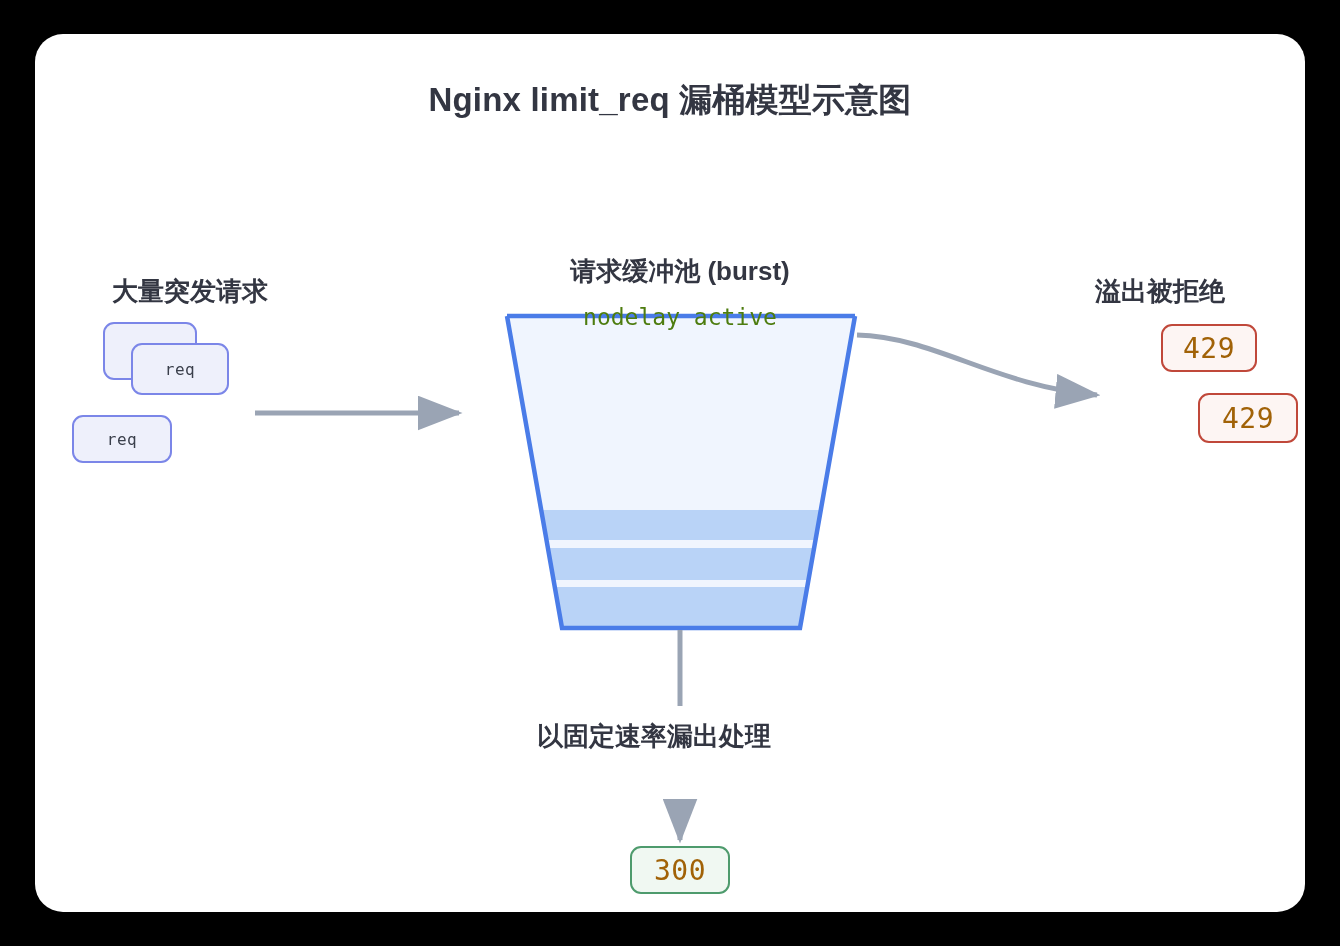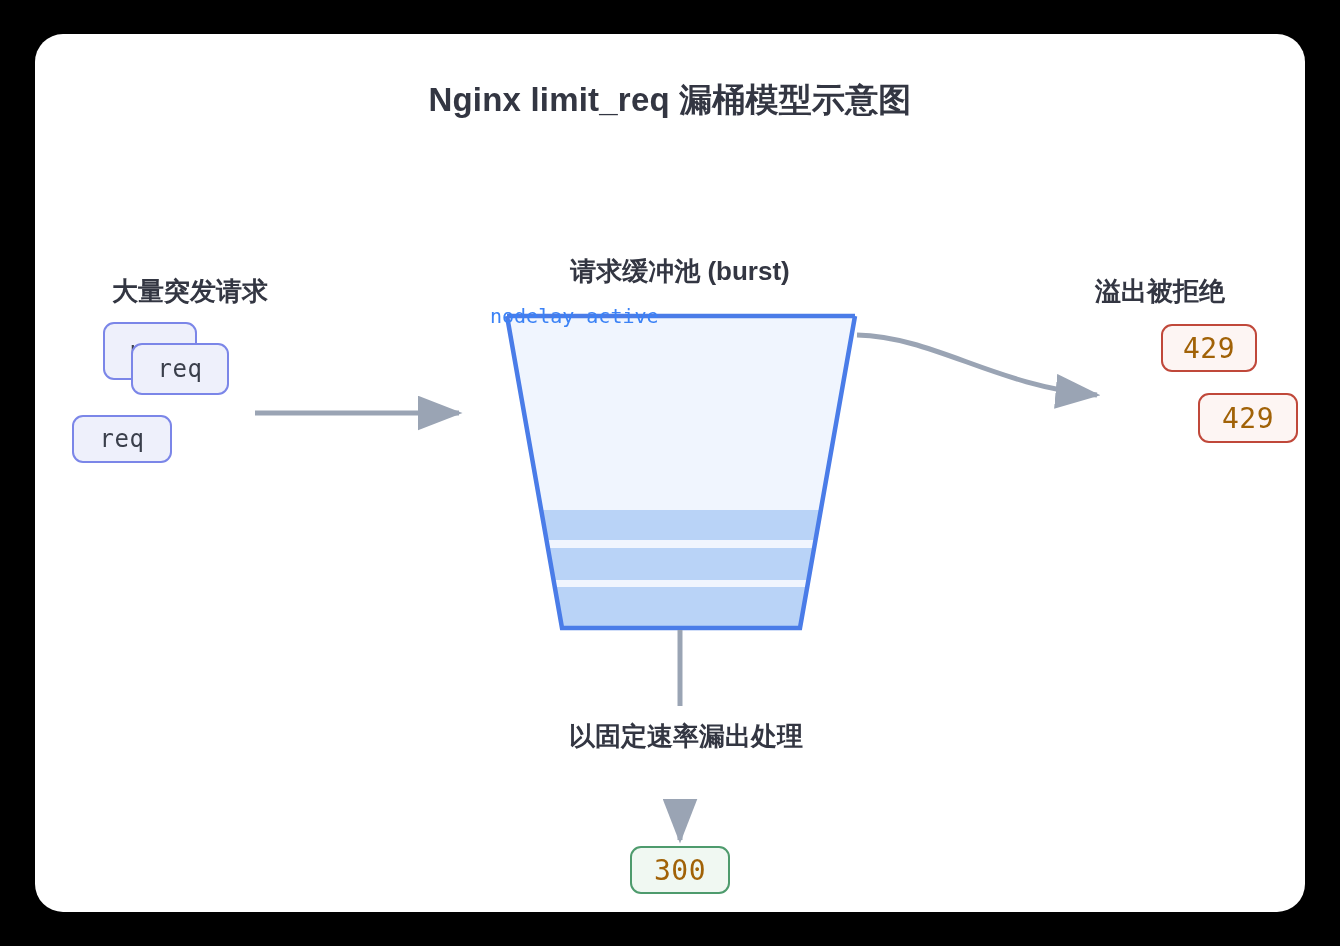--- a/index.html
+++ b/index.html
@@ -47,34 +47,35 @@
     position: absolute;
     font-size: 26px;
     font-weight: bold;
     color: #333642;
     white-space: nowrap;
     text-align: center;
   }
   .section-sub {
     position: absolute;
     font-family: "DejaVu Sans Mono", "Liberation Mono", monospace;
-    font-size: 20px;
-    color: #3b82f6;
+    font-size: 23px;
+    color: #4d7c0f;
     white-space: nowrap;
+    text-align: center;
   }
 
   
   .req-chip {
     position: absolute;
     box-sizing: border-box;
     background: #eef0fb;
     border: 2.6px solid #7b86e8;
     border-radius: 11px;
     font-family: "DejaVu Sans Mono", "Liberation Mono", monospace;
-    font-size: 24px;
+    font-size: 16px;
     color: #3a3f4b;
     display: flex;
     align-items: center;
     justify-content: center;
     letter-spacing: 0.5px;
   }
 
   
   .code-chip {
     position: absolute;
@@ -158,19 +159,19 @@
     <div class="section-heading" style="left: 455px; top: 220px; width: 380px;">请求缓冲池 (burst)</div>
 
     <div class="section-sub" style="left: 455px; top: 270px; width: 380px;">nodelay active</div>
 
     <div class="section-heading" style="left: 1000px; top: 240px; width: 250px;">溢出被拒绝</div>
 
     <div class="code-chip code-reject" style="left: 1126px; top: 290px; width: 96px; height: 48px;">429</div>
 
     <div class="code-chip code-reject" style="left: 1163px; top: 359px; width: 100px; height: 50px;">429</div>
 
-    <div class="section-heading" style="left: 461px; top: 685px; width: 380px;">以固定速率漏出处理</div>
+    <div class="section-heading" style="left: 429px; top: 685px; width: 380px;">以固定速率漏出处理</div>
 
 
     <div class="code-chip code-accept" style="left: 595px; top: 812px; width: 100px; height: 48px;">300</div>
 
   </div>
 </div>
 
 </body></html>

